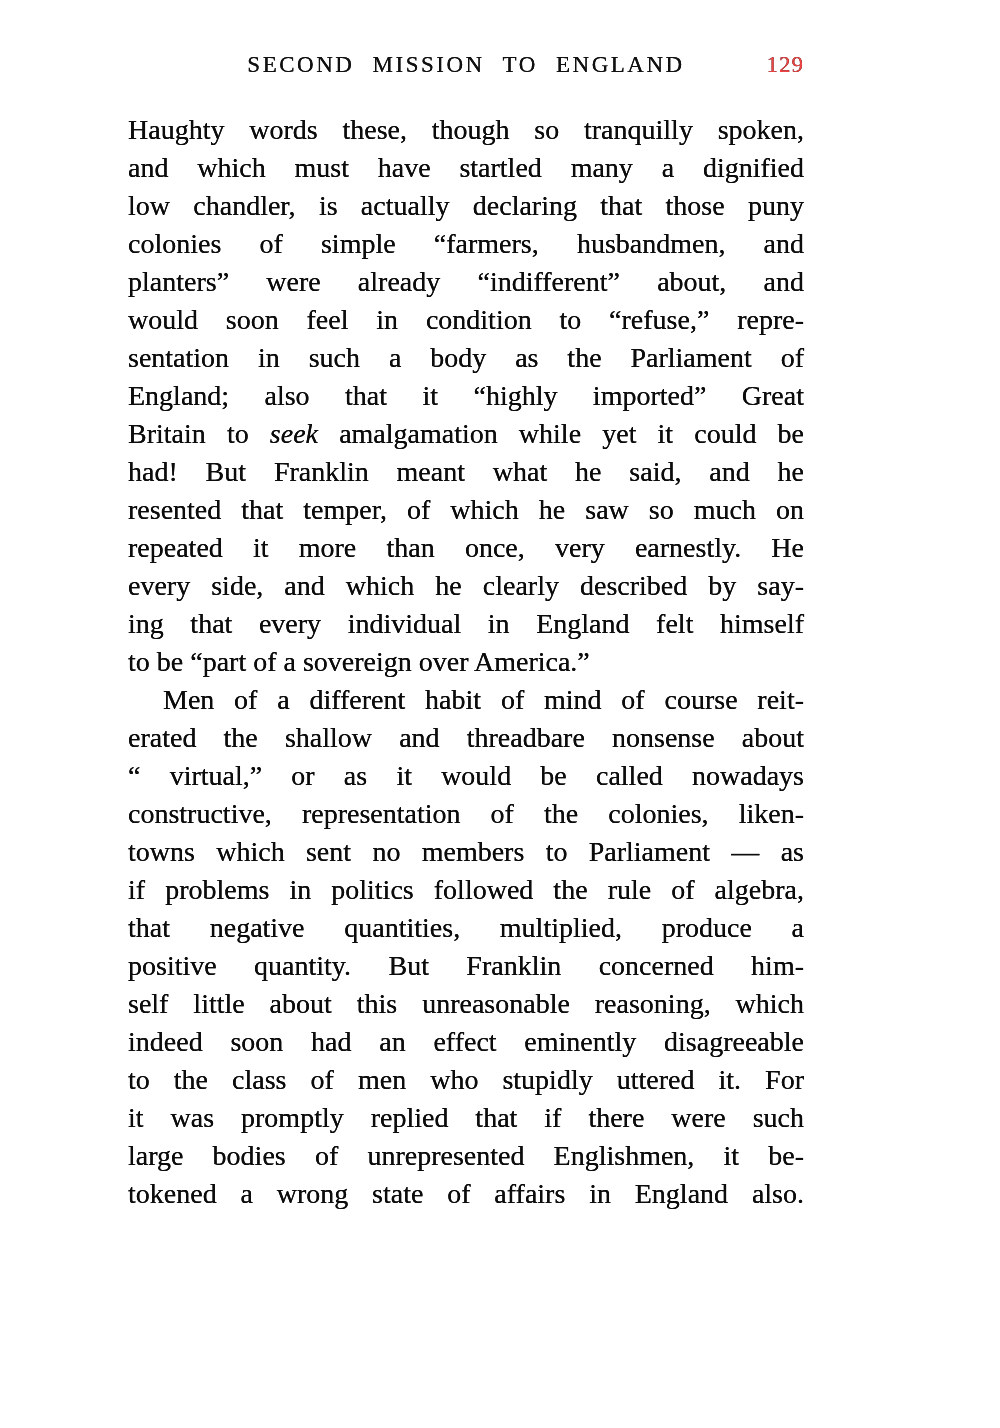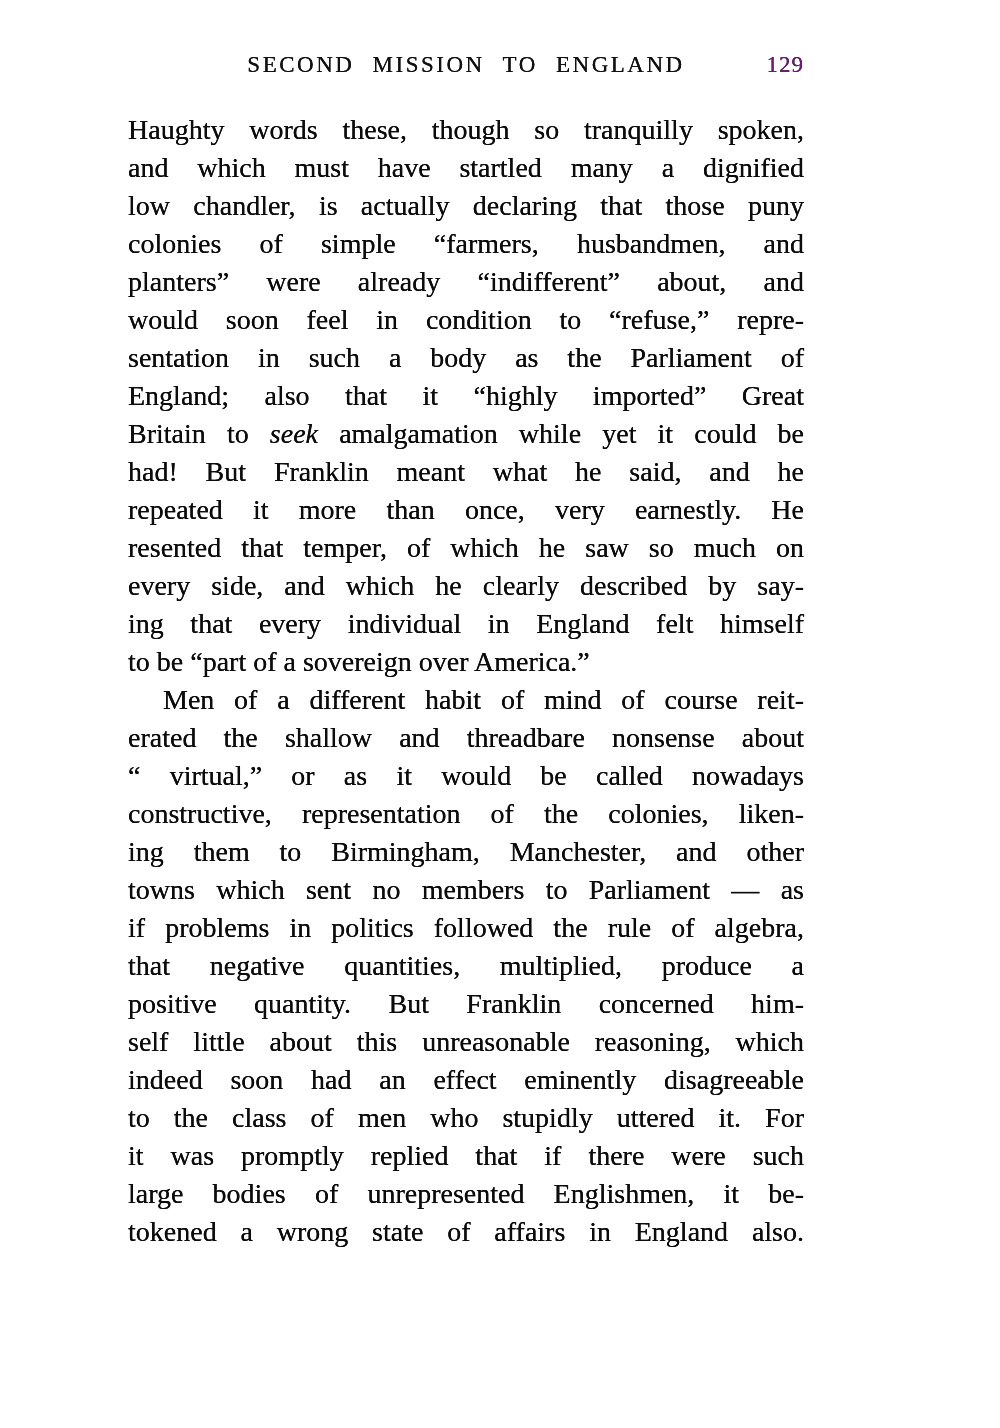--- a/index.html
+++ b/index.html
@@ -27,21 +27,21 @@
     word-spacing: 10px;
     color: #111;
     text-shadow: 0 0 0.4px #000;
   }
   .page-number {
     position: absolute;
     right: 0;
     top: 0;
     font-size: 23px;
     letter-spacing: 1px;
-    color: #701a75;
+    color: #ef4444;
     text-shadow: 0 0 0.4px #000;
   }
   .page-body {
     position: absolute;
     top: 111px;
     left: 128px;
     width: 676px;
     font-size: 28px;
     line-height: 38px;
     text-shadow: 0 0 0.45px #000;
@@ -84,33 +84,32 @@
       <div class="line">Haughty words these, though so tranquilly spoken,</div>
       <div class="line">and which must have startled many a dignified</div>
       <div class="line">low chandler, is actually declaring that those puny</div>
       <div class="line">colonies of simple “farmers, husbandmen, and</div>
       <div class="line">planters” were already “indifferent” about, and</div>
       <div class="line">would soon feel in condition to “refuse,” repre-</div>
       <div class="line">sentation in such a body as the Parliament of</div>
       <div class="line">England; also that it “highly imported” Great</div>
       <div class="line"><span>Britain to </span><span class="italic">seek</span><span> amalgamation while yet it could be</span></div>
       <div class="line">had! But Franklin meant what he said, and he</div>
+      <div class="line">resented that temper, of which he saw so much on</div>
       <div class="line">repeated it more than once, very earnestly. He</div>
-      <div class="line">resented that temper, of which he saw so much on</div>
       <div class="line">every side, and which he clearly described by say-</div>
       <div class="line">ing that every individual in England felt himself</div>
       <div class="line noj">to be “part of a sovereign over America.”</div>
     </section>
 
     <section>
       <div class="line indent">Men of a different habit of mind of course reit-</div>
       <div class="line">erated the shallow and threadbare nonsense about</div>
       <div class="line">“ virtual,” or as it would be called nowadays</div>
       <div class="line">constructive, representation of the colonies, liken-</div>
-      <div class="line">ing them to Birmingham, Manchester, and other</div>
       <div class="line">towns which sent no members to Parliament — as</div>
       <div class="line">if problems in politics followed the rule of algebra,</div>
       <div class="line">that negative quantities, multiplied, produce a</div>
       <div class="line">positive quantity. But Franklin concerned him-</div>
       <div class="line">self little about this unreasonable reasoning, which</div>
       <div class="line">indeed soon had an effect eminently disagreeable</div>
       <div class="line">to the class of men who stupidly uttered it. For</div>
       <div class="line">it was promptly replied that if there were such</div>
       <div class="line">large bodies of unrepresented Englishmen, it be-</div>
       <div class="line">tokened a wrong state of affairs in England also.</div>

